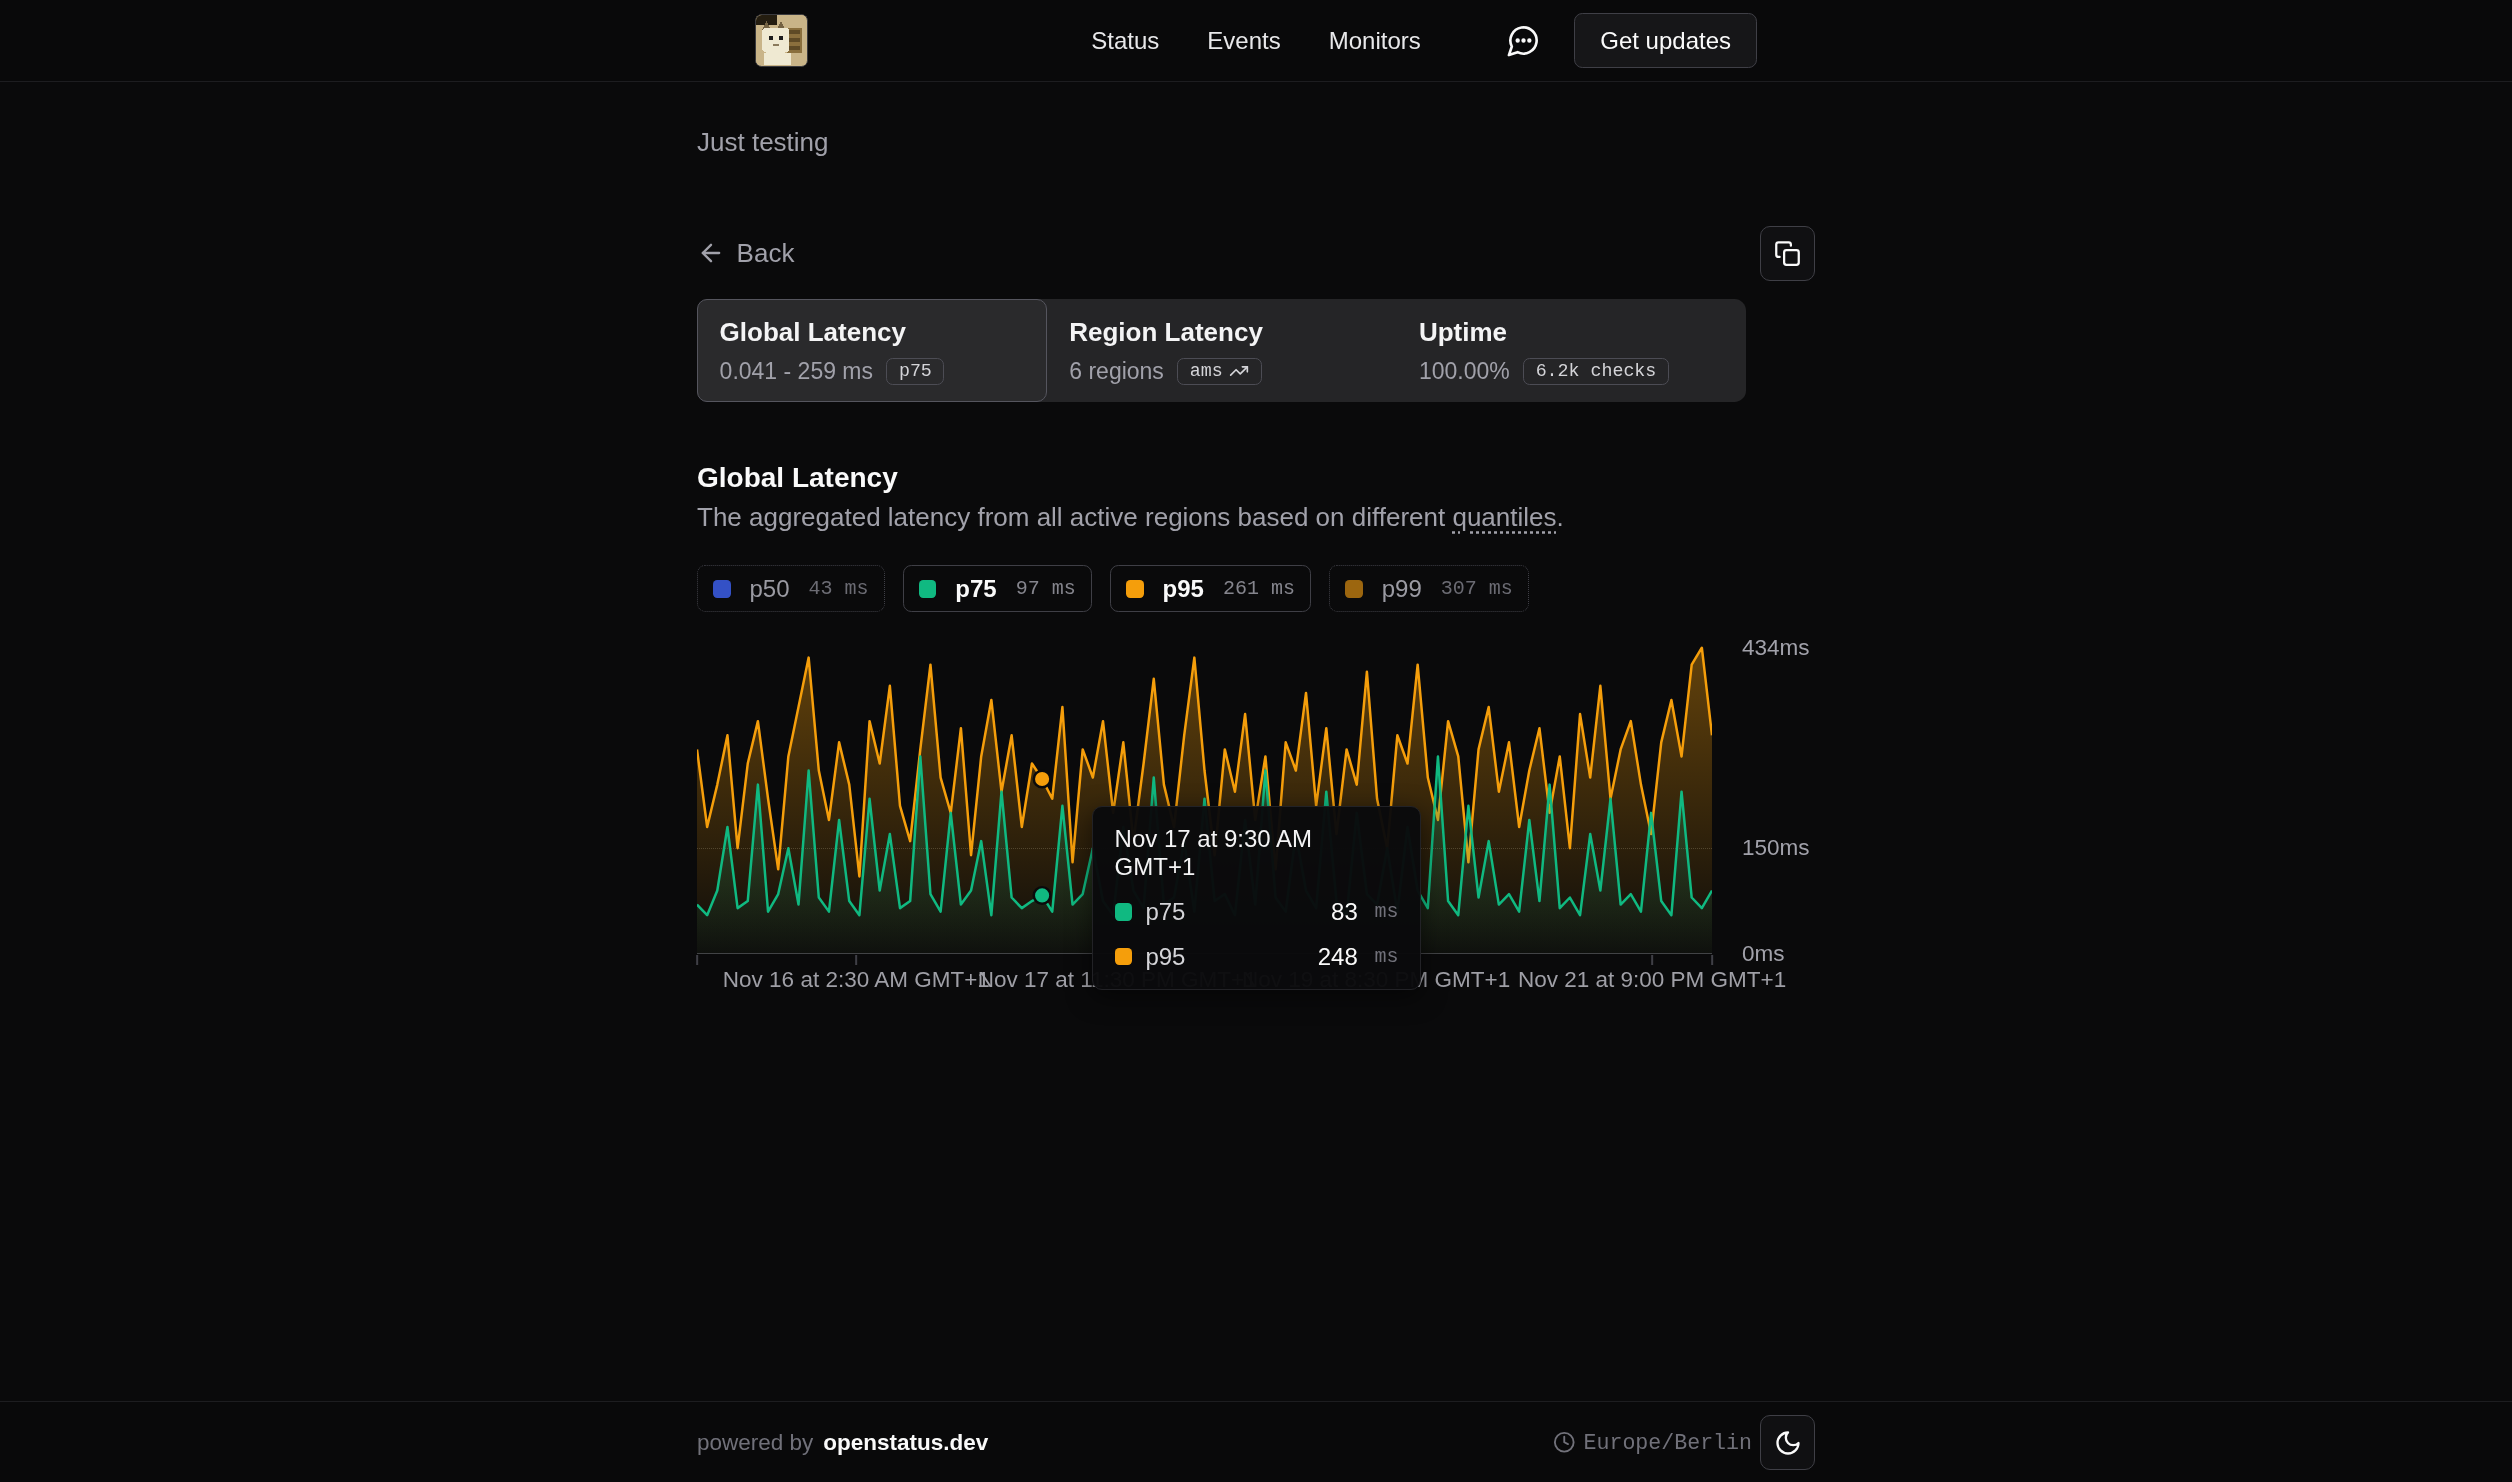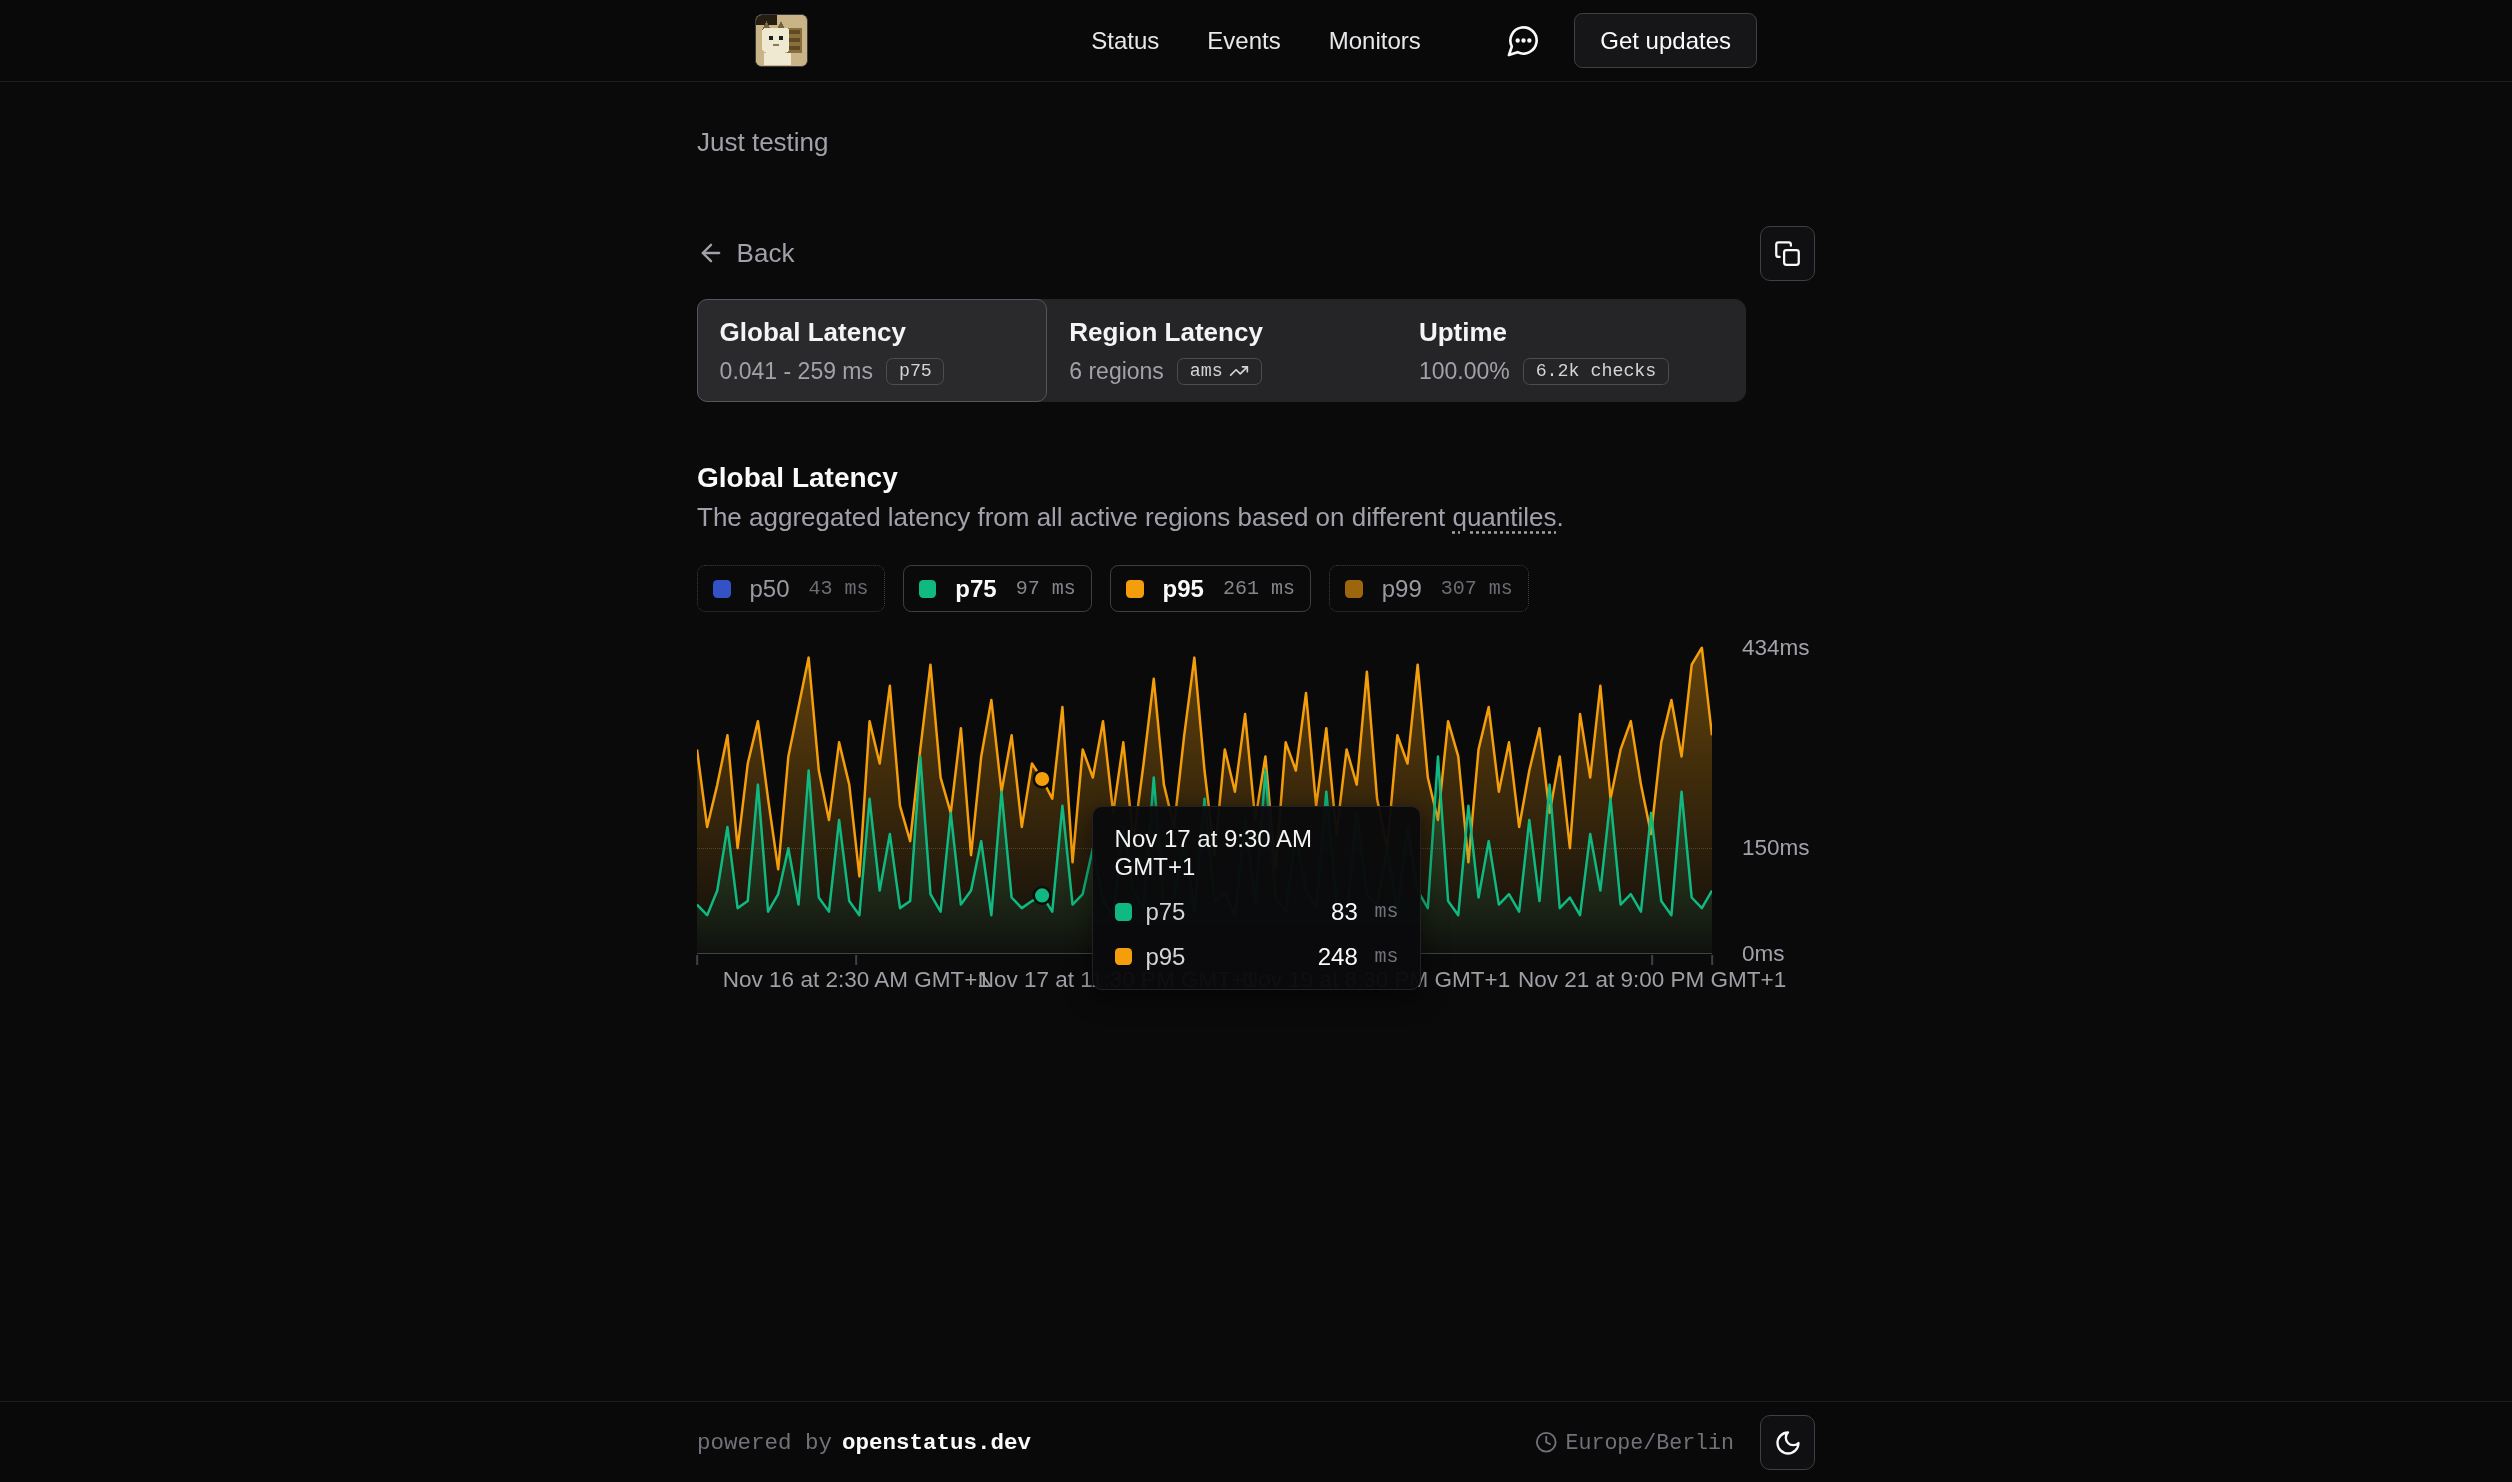--- a/index.html
+++ b/index.html
@@ -67,23 +67,23 @@
   .tooltip { position:absolute; z-index:5; left:395px; top:166px; width:329px; background:rgba(10,10,12,.97); border:0.8px solid #222226; border-radius:10px; padding:18.3px 21.6px; pointer-events:none; box-shadow:0 6.7px 25px rgba(0,0,0,.5); }
   .tt-title { font-size:24px; color:#f4f4f5; font-weight:500; }
   .tt-row { margin-top:16.6px; display:flex; align-items:center; gap:13.3px; font-size:24px; }
   .tt-name { color:#d4d4d8; }
   .tt-val { margin-left:auto; color:#fafafa; }
   .tt-unit { font-family:"Liberation Mono", monospace; font-size:20px; color:#71717a; margin-left:3.3px; }
 
   
   footer { background:#09090a; border-top:1.7px solid #1d1d20; }
   .footer-inner { width:1118px; margin:0 auto; height:81px; display:flex; align-items:center; justify-content:space-between; }
-  .powered { display:flex; align-items:center; gap:10px; font-family:Liberation Mono, monospace; font-size:22.5px; color:#71717a; }
+  .powered { display:flex; align-items:center; gap:10px; font-family:Liberation Sans, sans-serif; font-size:22.5px; color:#71717a; }
   .brand { color:#fafafa; font-weight:700; text-decoration:none; cursor:pointer; }
-  .footer-right { display:flex; align-items:center; gap:26px; }
+  .footer-right { display:flex; align-items:center; gap:8px; }
   .tz { display:flex; align-items:center; gap:8.3px; font-family:"Liberation Mono", monospace; font-size:21.6px; color:#71717a; }
 </style>
 </head>
 <body>
 
 <div class="page">
 
   <header>
     <div class="nav-inner">
       <div class="nav-left">

